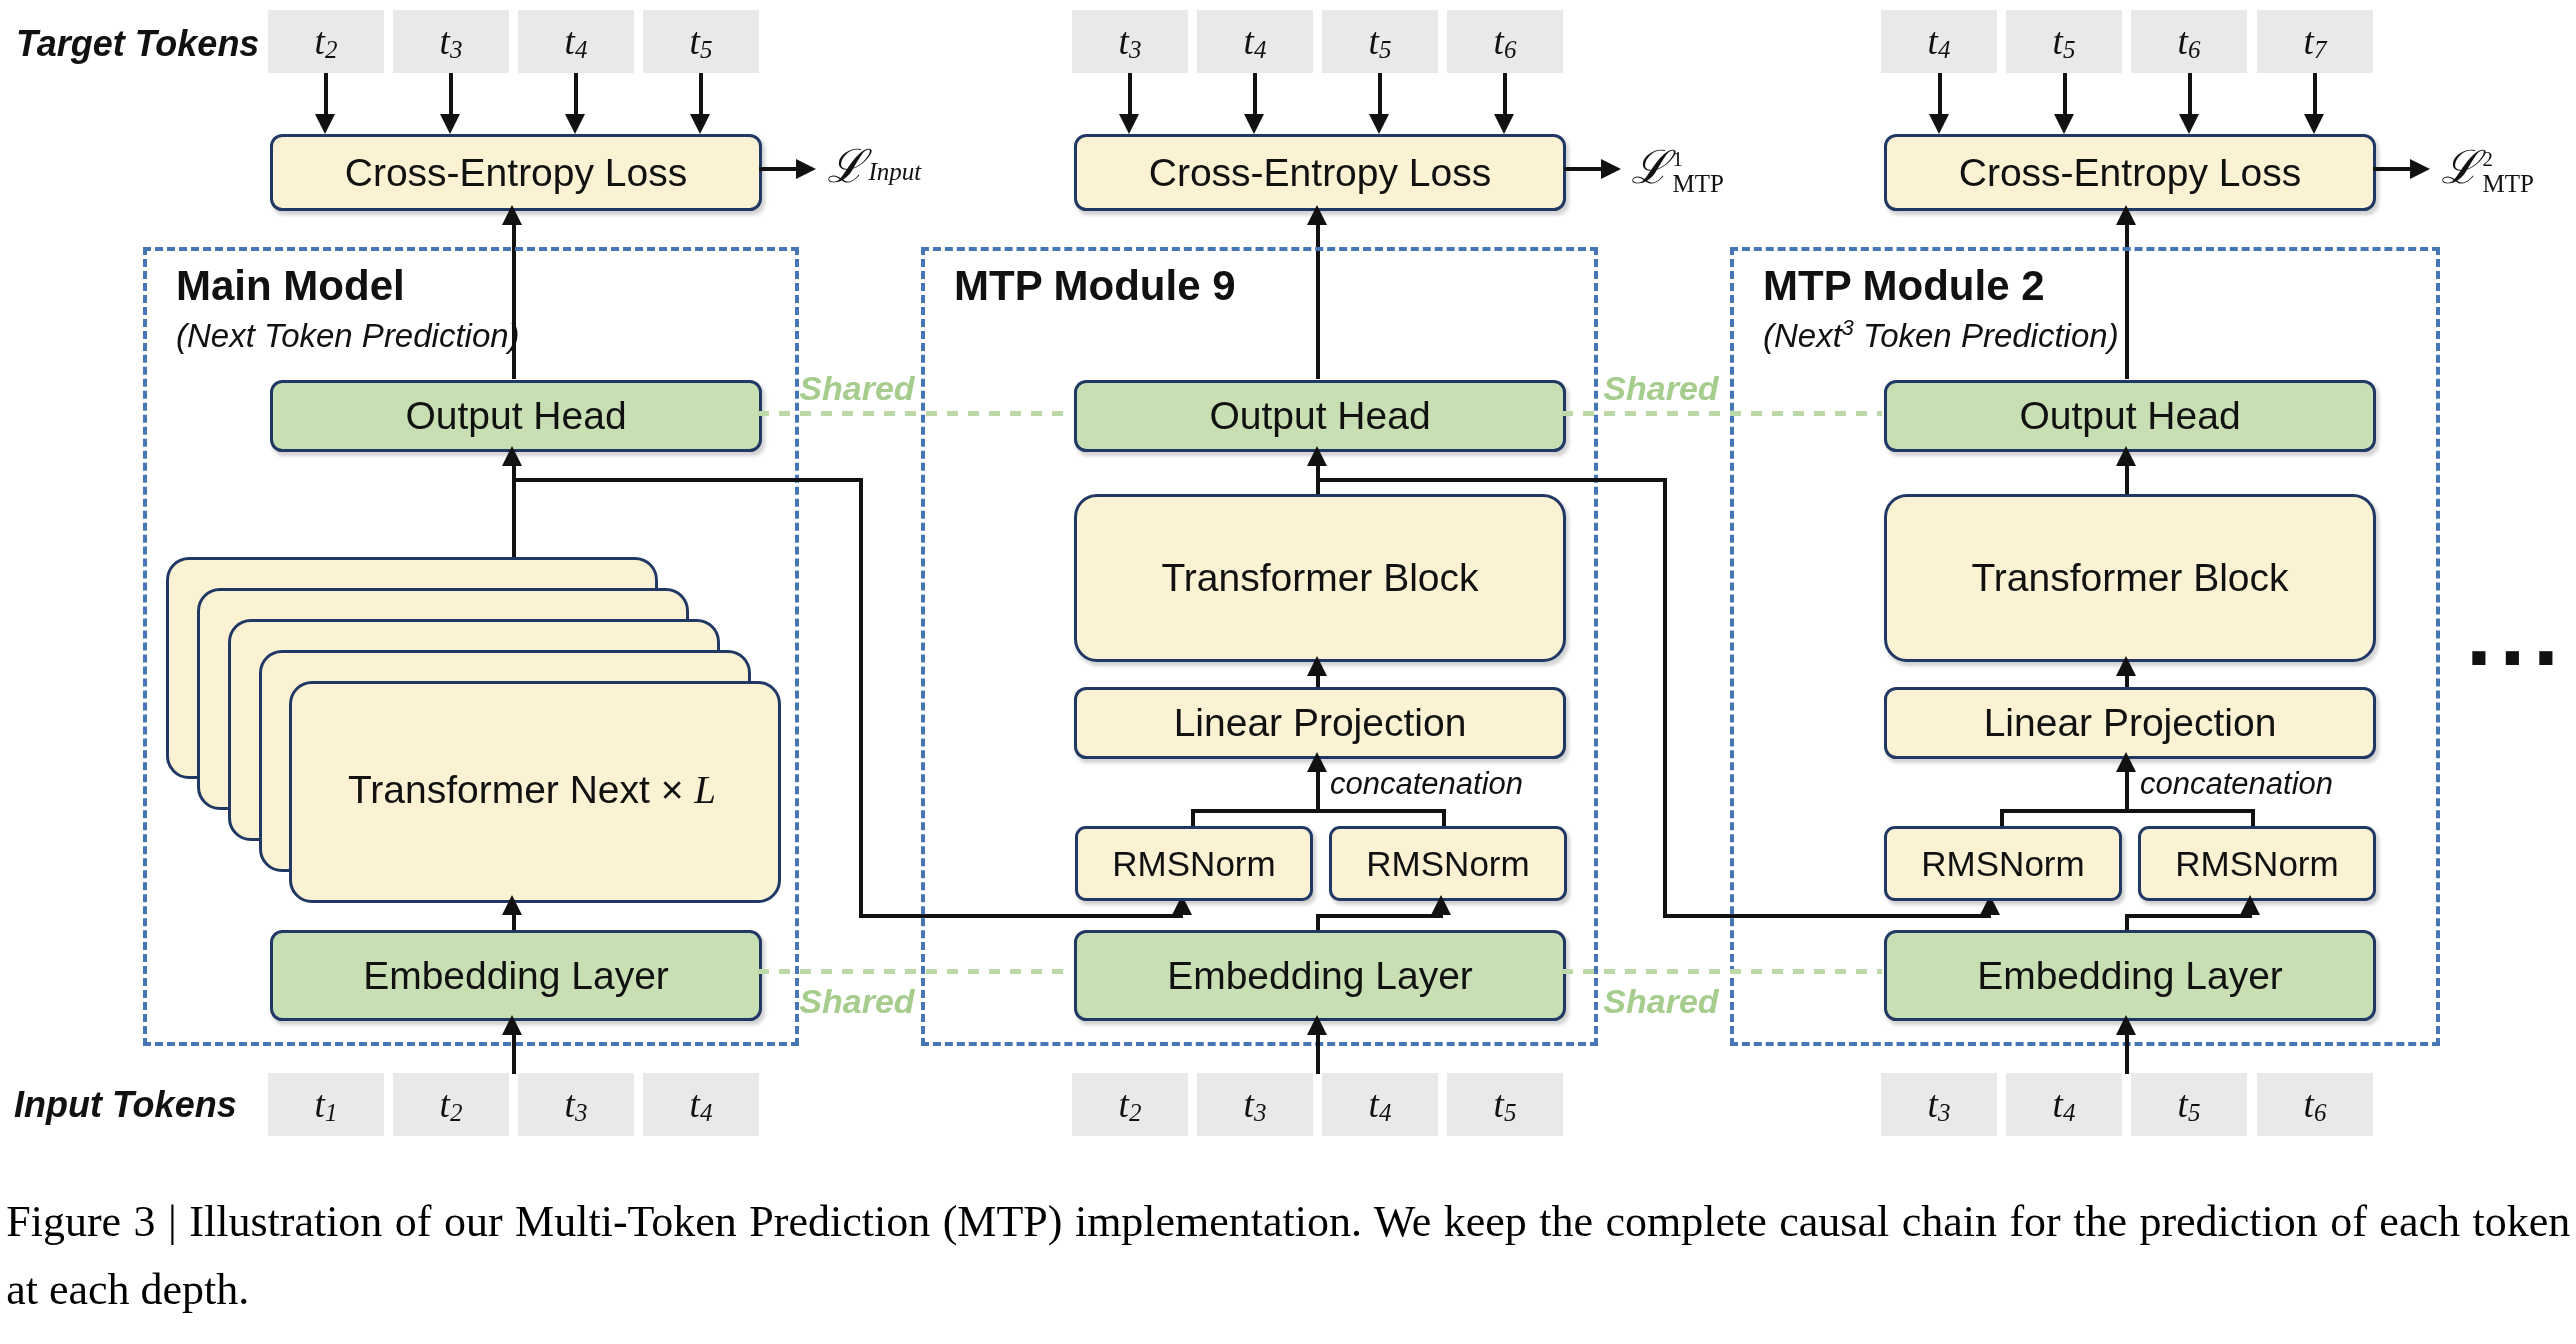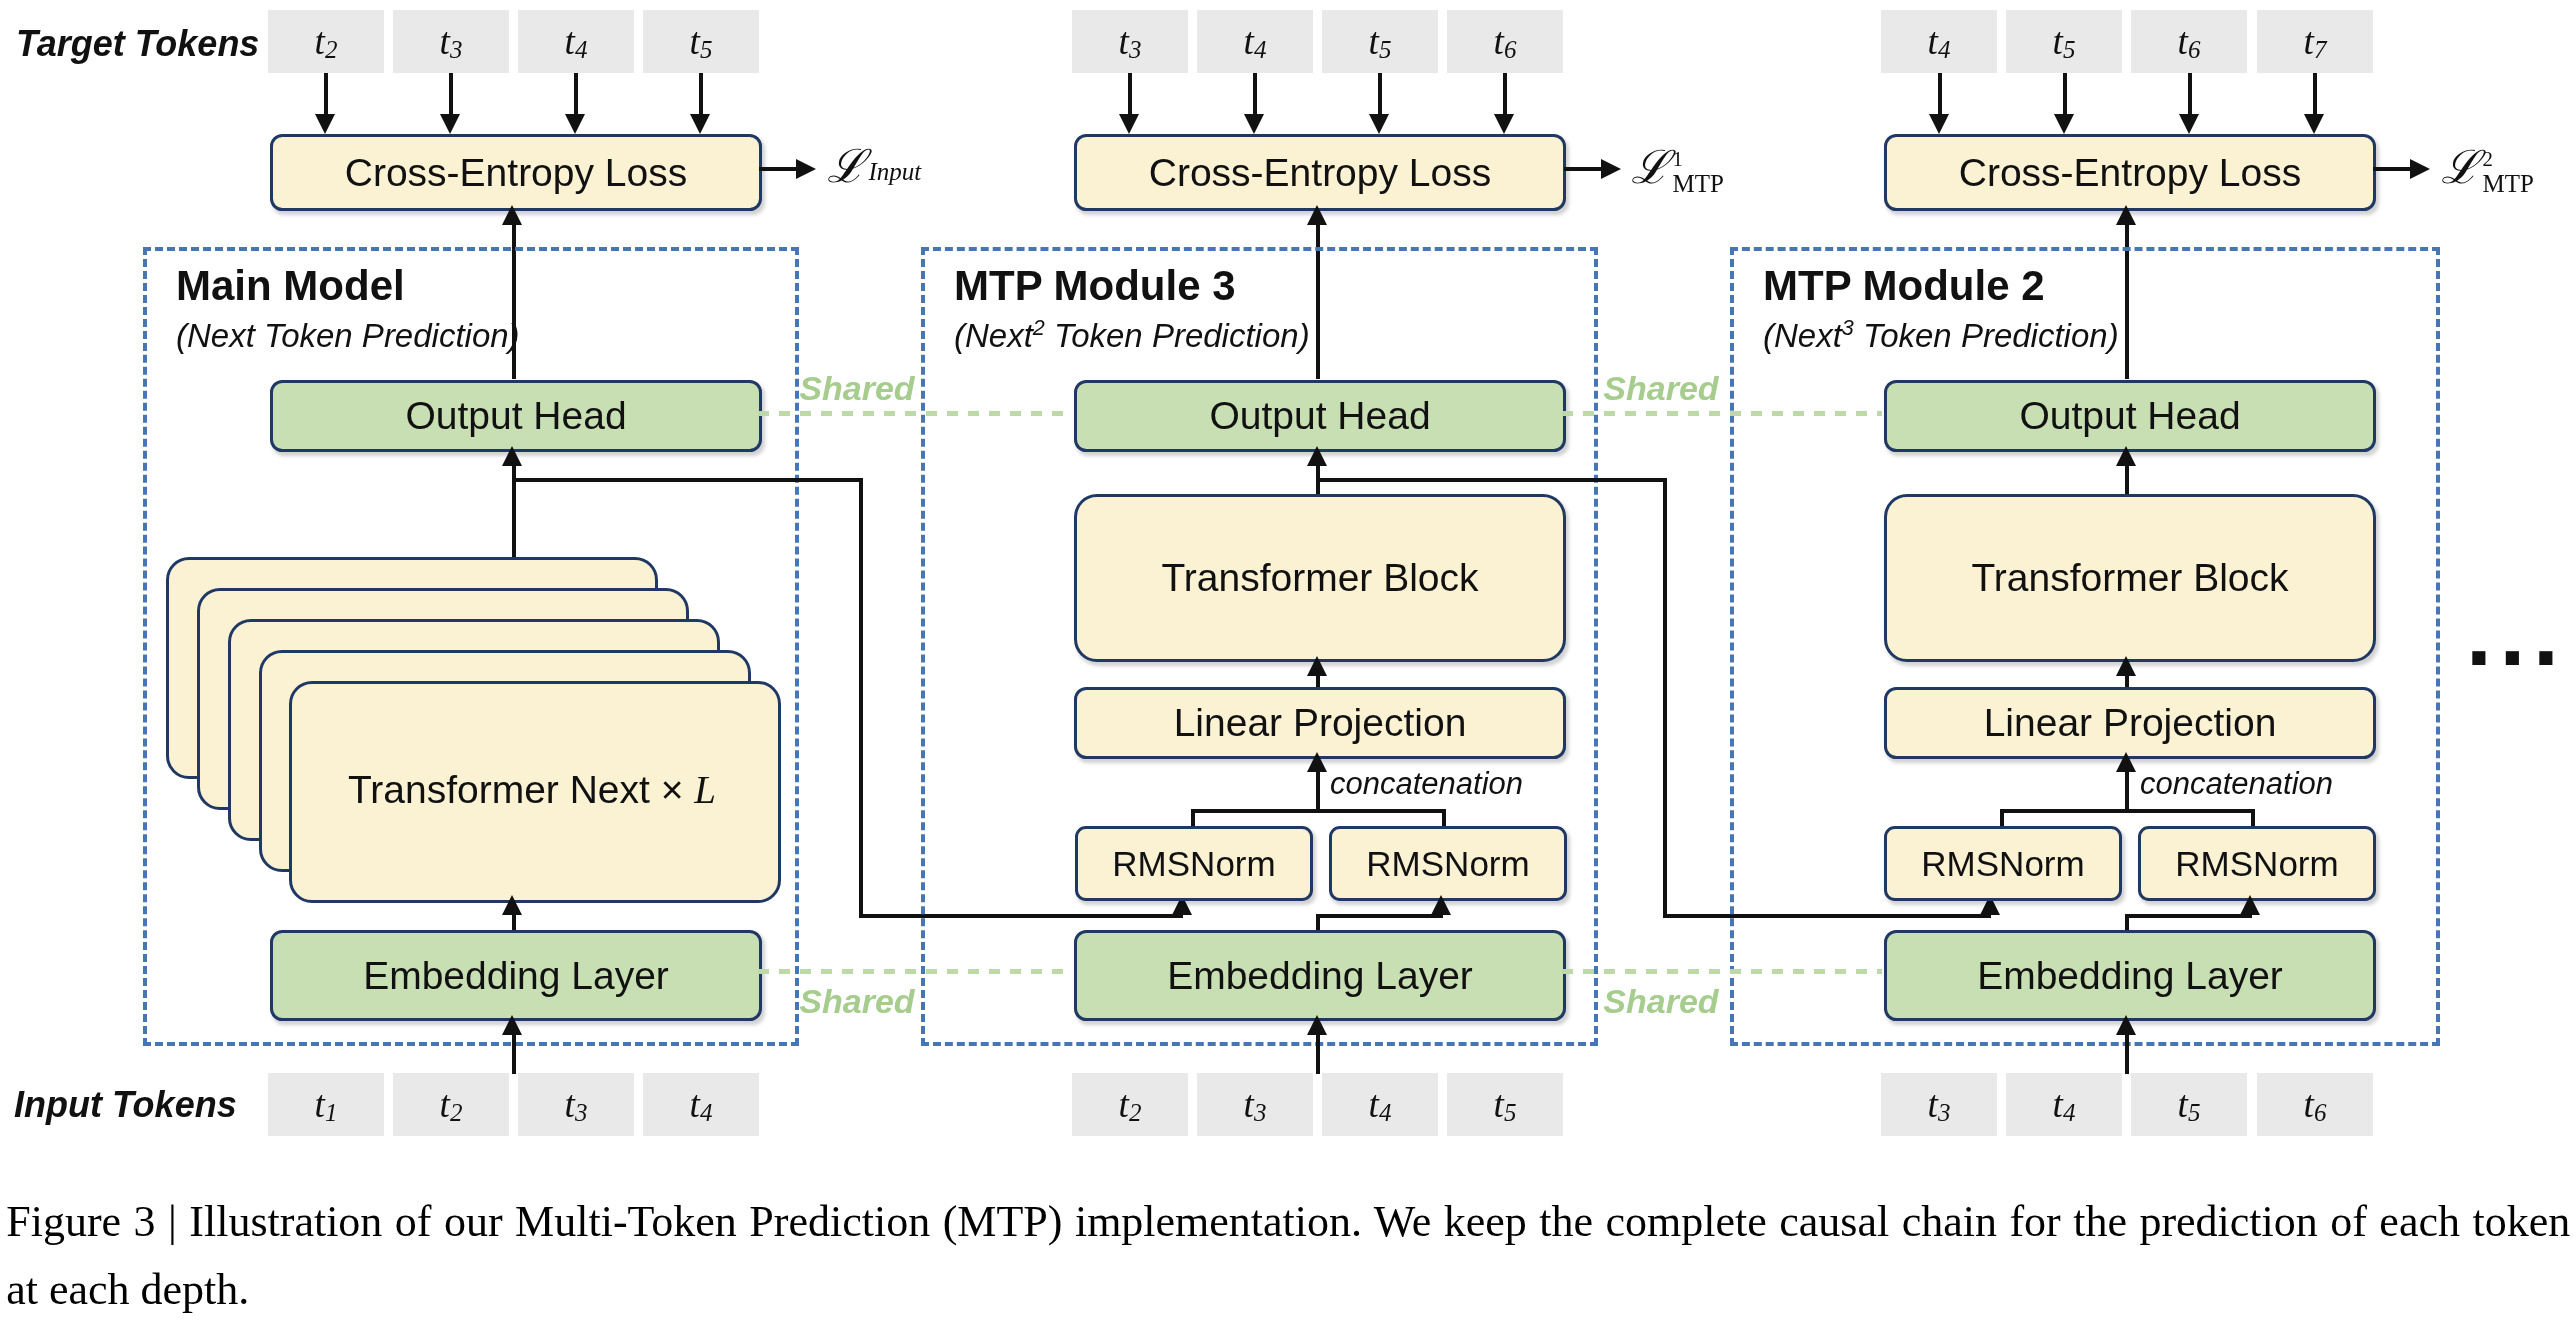--- a/index.html
+++ b/index.html
@@ -188,22 +188,21 @@
   <div class="loss" style="left:1631px;top:143px;">
     <span class="scr">ℒ</span>
     <span class="ss">
         <sup>1</sup>
         <span>MTP</span>
       </span>
   </div>
   <div class="vl" style="left:1316px;top:225px;height:154px;"></div>
     <div class="au" style="left:1307px;top:205px;"></div>
   <div class="dashedbox" style="left:921px;top:247px;width:669px;height:791px;"></div>
-  <div class="modtitle" style="left:954px;top:262px;">MTP Module 3</div>
-  <div class="modsub" style="left:954px;top:315px;"><span>(Next</span><sup>2</sup><span> Token Prediction)</span></div>
+  <div class="modtitle" style="left:954px;top:262px;">MTP Module 9</div>
   <div class="box green" style="left:1074px;top:380px;width:486px;height:66px;">
       <span>Output Head</span>
     </div>
 
   <div class="vl" style="left:1316px;top:463px;height:32px;"></div>
     <div class="au" style="left:1307px;top:446px;"></div>
   <div class="hl" style="left:1316px;top:478px;width:351px;"></div>
   <div class="vl" style="left:1663px;top:478px;height:440px;"></div>
   <div class="hl" style="left:1663px;top:914px;width:328px;"></div>
   <div class="au" style="left:1980px;top:895px;"></div>

